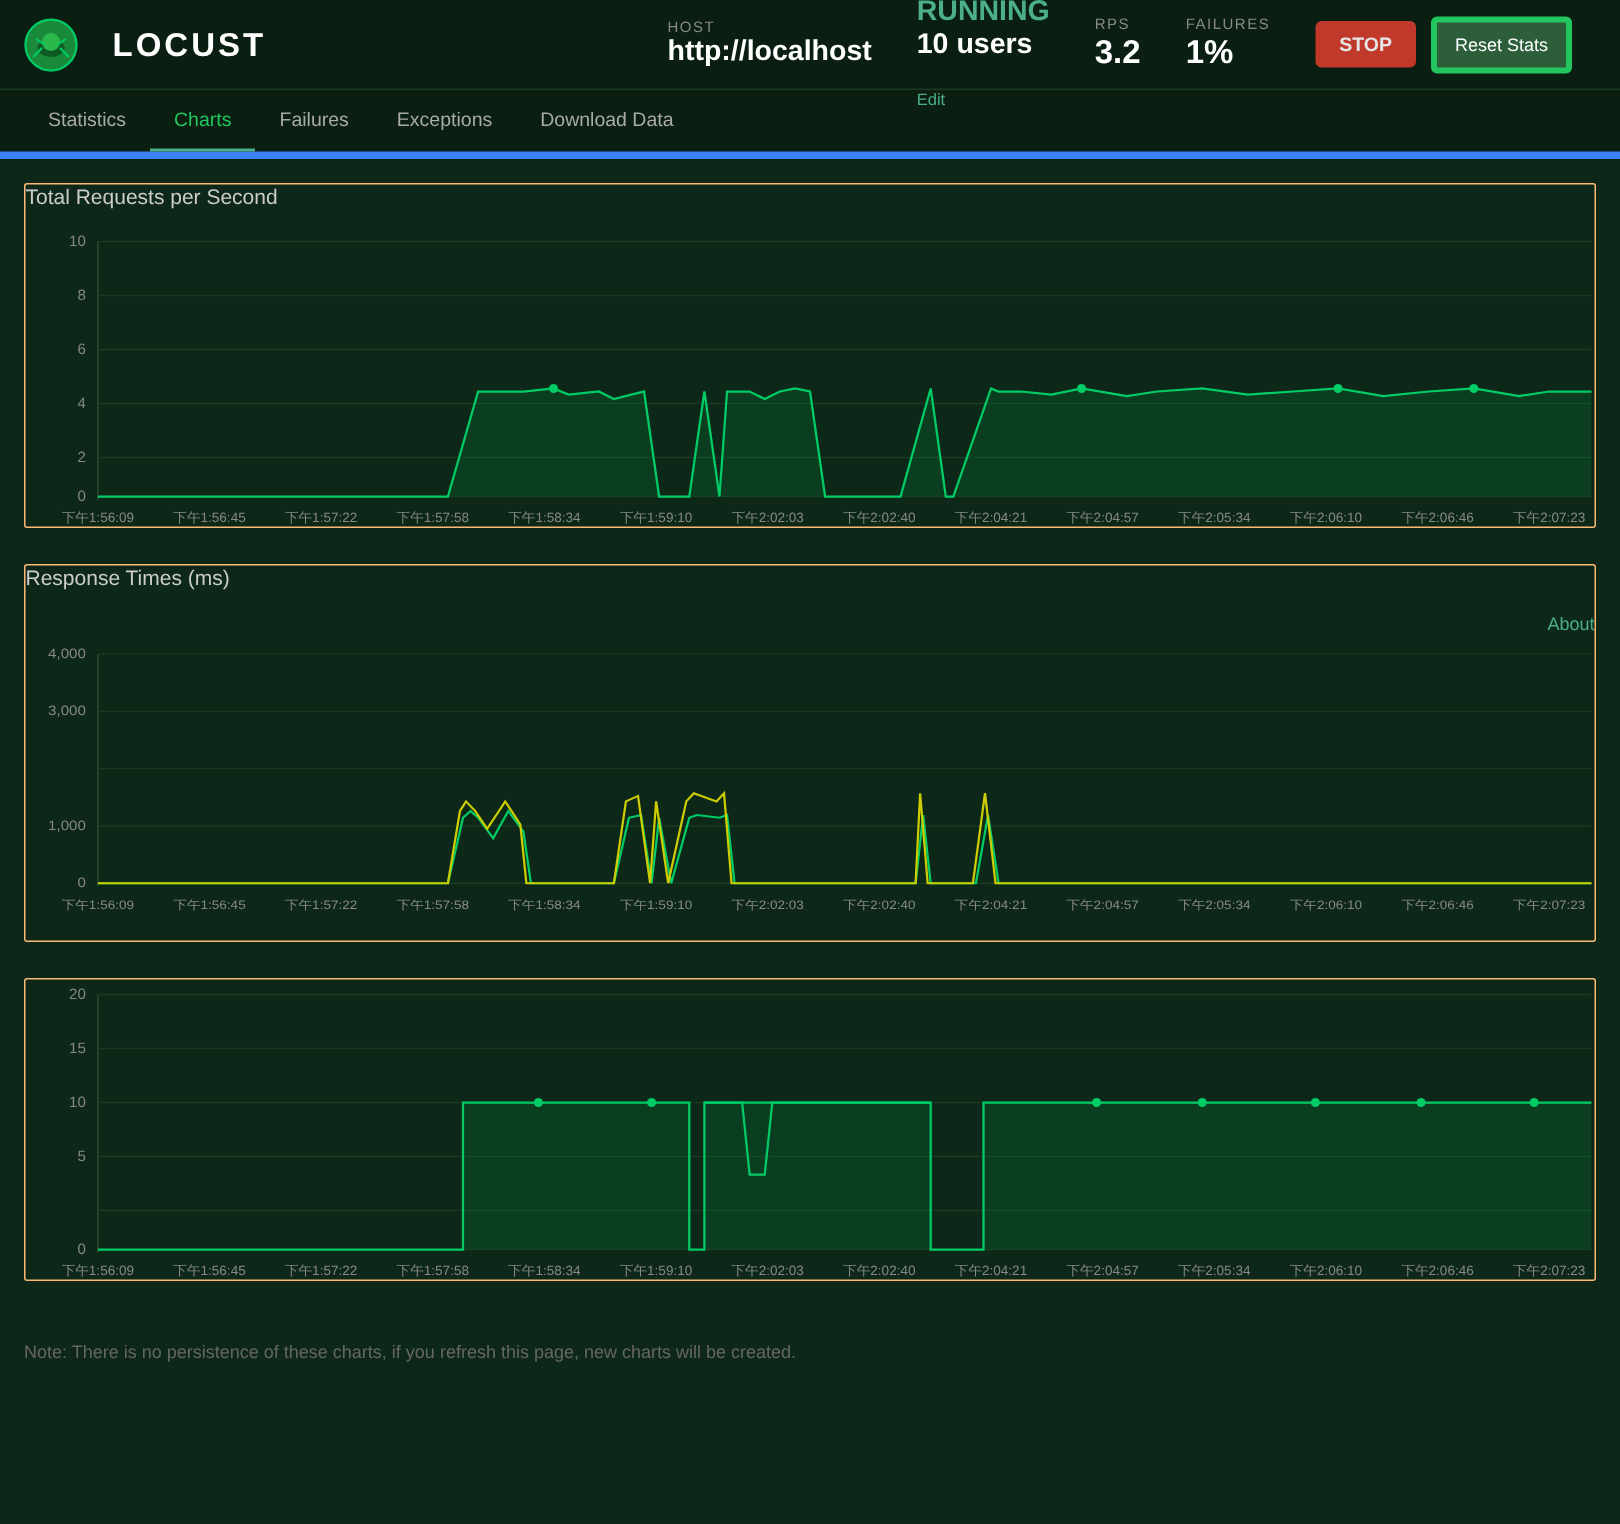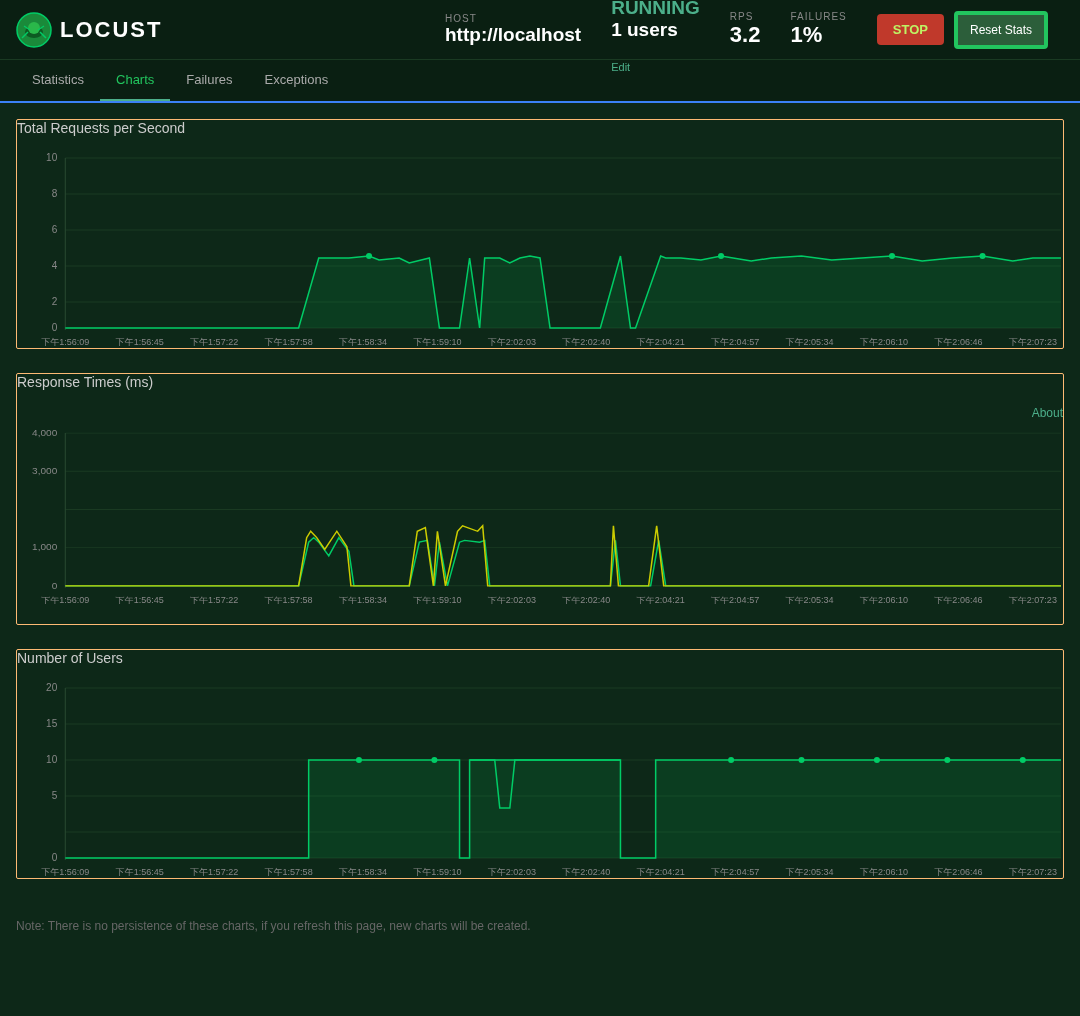--- a/index.html
+++ b/index.html
@@ -16,21 +16,21 @@
       background-color: #0a1f12;
       display: flex;
       align-items: center;
       padding: 0 16px;
       height: 60px;
       border-bottom: 1px solid #1a3a22;
     }
     .logo-area {
       display: flex;
       align-items: center;
-      gap: 8px;
+      gap: 23px;
       margin-right: 60px;
     }
     .logo-icon {
       width: 36px;
       height: 36px;
     }
     .logo-text {
       color: #fff;
       font-size: 22px;
       font-weight: bold;
@@ -68,21 +68,21 @@
       font-size: 11px;
       cursor: pointer;
       text-decoration: none;
       margin-top: 20px;
     }
     .status-running {
       color: #4caf8a !important;
     }
     .stop-btn {
       background-color: #c0392b;
-      color: #bef264;
+      color: #e5e5e5;
       border: none;
       padding: 8px 16px;
       border-radius: 4px;
       cursor: pointer;
       font-weight: bold;
       font-size: 13px;
       margin-right: 6px;
     }
     .reset-btn {
       background-color: #2c5e3a;
@@ -97,21 +97,21 @@
       display: flex;
       align-items: center;
       gap: 4px;
     }
 
     
     .nav-tabs {
       background-color: #0a1f12;
       display: flex;
       padding: 0 16px;
-      border-bottom: 2px solid #3b82f6;
+      border-bottom: 5px solid #3b82f6;
       align-items: center;
     }
     .nav-tab {
       padding: 12px 16px;
       color: #aaa;
       cursor: pointer;
       font-size: 13px;
       border-bottom: 2px solid transparent;
       text-decoration: none;
     }
@@ -218,21 +218,21 @@
   </div>
 
   <div class="header-stats">
     <div class="stat-block">
       <span class="label">HOST</span>
       <span class="value">http://localhost</span>
     </div>
     <div class="stat-block">
       <span class="label">STATUS</span>
       <span class="value status-running">RUNNING</span>
-      <span class="value">1 users</span>
+      <span class="value">10 users</span>
       <a class="edit-link">Edit</a>
     </div>
     <div class="stat-block">
       <span class="label">RPS</span>
       <span class="value big">3.2</span>
     </div>
     <div class="stat-block">
       <span class="label">FAILURES</span>
       <span class="value big">1%</span>
     </div>
@@ -241,20 +241,21 @@
       <button class="reset-btn">Reset Stats</button>
     </div>
   </div>
 </div>
 
 <div class="nav-tabs">
   <a class="nav-tab">Statistics</a>
   <a class="nav-tab active">Charts</a>
   <a class="nav-tab">Failures</a>
   <a class="nav-tab">Exceptions</a>
+  <a class="nav-tab">Download Data</a>
 </div>
 
 <div class="main-content">
 
   <div class="chart-section">
     <div class="chart-title">Total Requests per Second</div>
     <div class="chart-container">
       <svg class="chart-svg" viewBox="0 0 1040 200" preserveAspectRatio="none" style="height:200px;">
 
         <line x1="48" y1="10" x2="1038" y2="10" class="grid-line"></line>
@@ -336,21 +337,20 @@
         <text x="714" y="197" text-anchor="middle" fill="#888" font-size="9">下午2:04:57</text>
         <text x="788" y="197" text-anchor="middle" fill="#888" font-size="9">下午2:05:34</text>
         <text x="862" y="197" text-anchor="middle" fill="#888" font-size="9">下午2:06:10</text>
         <text x="936" y="197" text-anchor="middle" fill="#888" font-size="9">下午2:06:46</text>
         <text x="1010" y="197" text-anchor="middle" fill="#888" font-size="9">下午2:07:23</text>
       </svg>
     </div>
   </div>
 
   <div class="chart-section">
-    <div class="chart-title">Number of Users</div>
     <div class="chart-container">
       <svg class="chart-svg" viewBox="0 0 1040 200" preserveAspectRatio="none" style="height:200px;">
 
         <line x1="48" y1="10" x2="1038" y2="10" class="grid-line"></line>
         <line x1="48" y1="46" x2="1038" y2="46" class="grid-line"></line>
         <line x1="48" y1="82" x2="1038" y2="82" class="grid-line"></line>
         <line x1="48" y1="118" x2="1038" y2="118" class="grid-line"></line>
         <line x1="48" y1="154" x2="1038" y2="154" class="grid-line"></line>
         <line x1="48" y1="180" x2="1038" y2="180" class="grid-line"></line>
 

